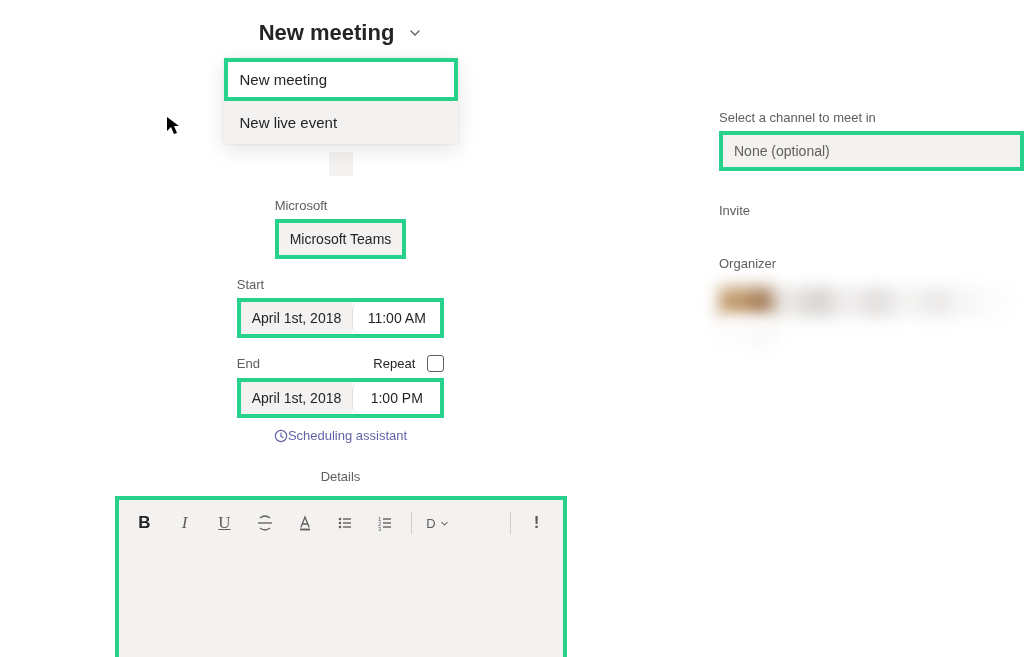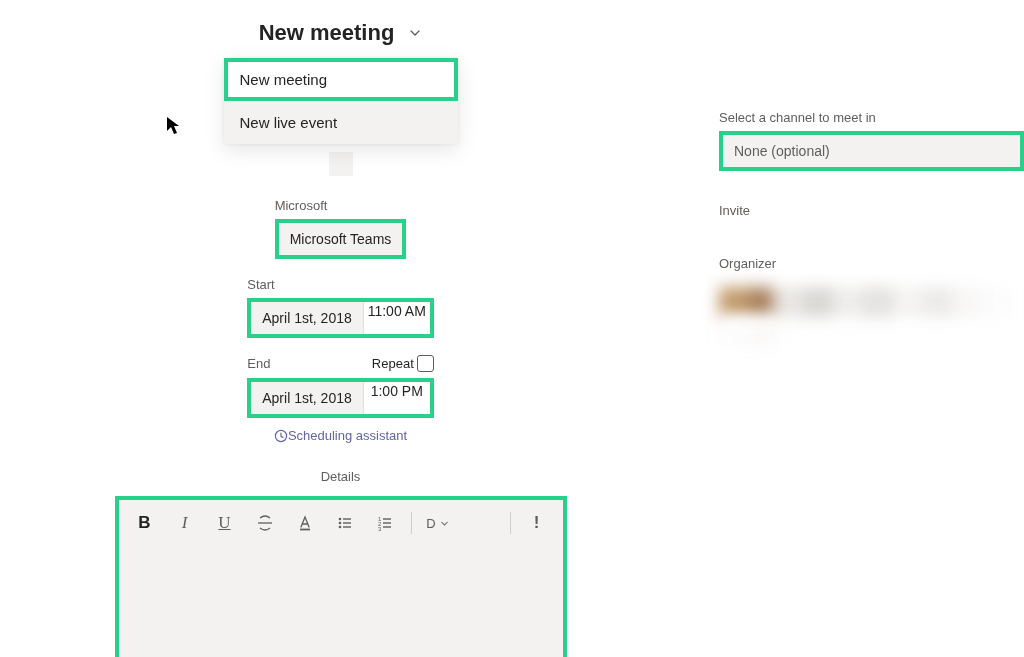--- a/index.html
+++ b/index.html
@@ -101,23 +101,23 @@
     padding:12px 12px;
     margin-top: 96px;
   }
   .row { display:flex; gap:18px;flex-direction:column; }
   .se-group { flex:1; }
   .dt-box {
     display:flex;
     border:4px solid #27d08b;
   }
   .dt-date { flex:1; background:#f3f2f1; padding:8px 11px; }
-  .dt-time { width:67px; background:#fff; padding:1px 0; text-align:center; border-left:1px solid #e1dfdd; }
+  .dt-time { width:88px; background:#fff; padding:8px 0; text-align:center; border-left:1px solid #e1dfdd;border-radius:8px; }
   .repeat-row {
-    display:flex; justify-content:flex-end; align-items:center; gap:3px;
+    display:flex; justify-content:flex-end; align-items:center; gap:12px;
     margin-bottom:6px;
   }
   .repeat-label { font-size:13px; color:#252424; }
   .checkbox {
     width:17px;height:17px;border:1.5px solid #605e5c;border-radius:3px;background:#fff;
   }
   .sched-link {
     display:flex;justify-content:flex-end;align-items:center;
     color:#6264a7;font-size:13px;margin-top:10px;
   }

